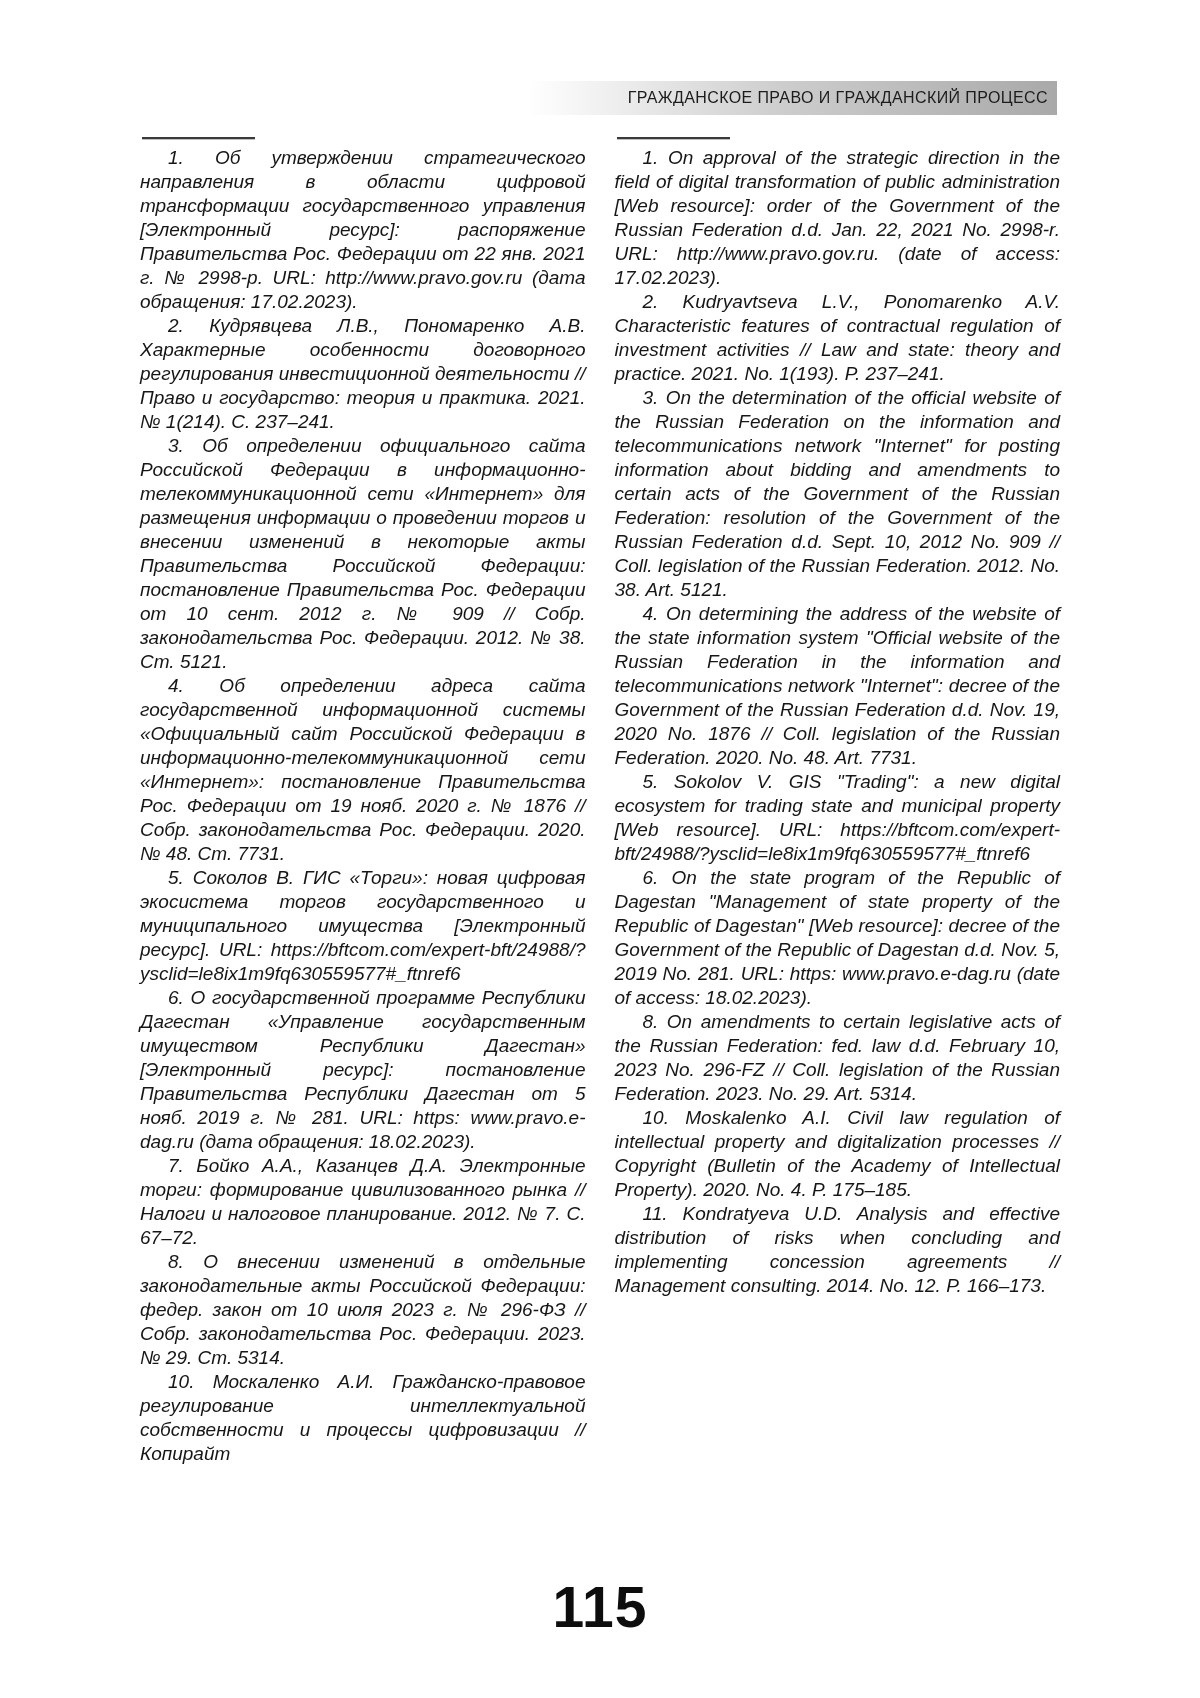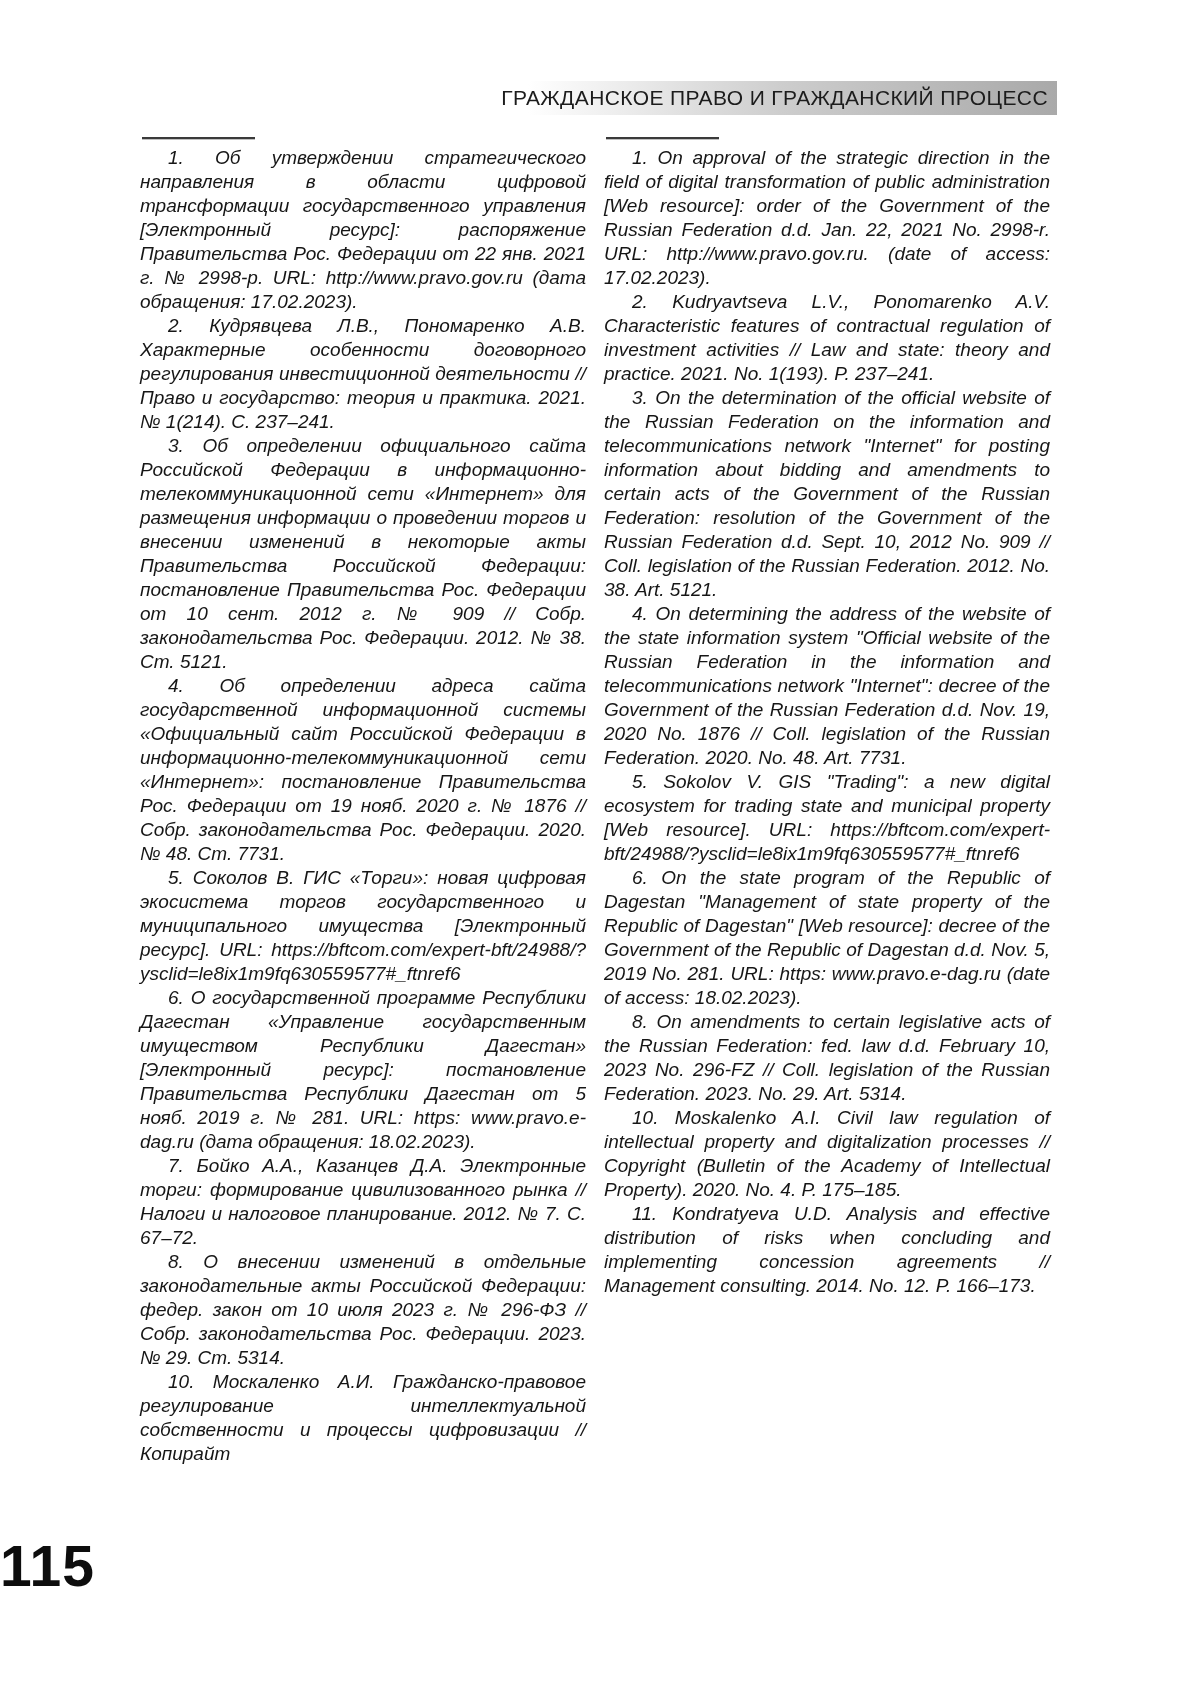--- a/index.html
+++ b/index.html
@@ -30,33 +30,33 @@
                 var(--strip_left, #ffffff) 0%,
                 var(--strip_mid, #cdcdcd) 48%,
                 var(--strip_right, #a9a9a9) 100%);
     display: flex;
     align-items: center;
     justify-content: flex-end;
     padding-right: 9px;
     box-sizing: border-box;
   }
   .header-strip span {
-    font-size: 21px;
+    font-size: 16px;
     letter-spacing: 0.4px;
     color: #1c1c1c;
     white-space: nowrap;
   }
   
   .columns {
     position: absolute;
     left: 140px;
     top: 137px;
     width: 920px;
     display: flex;
-    gap: 18px;
+    gap: 29px;
   }
   .col {
     width: 446px;
     box-sizing: border-box;
   }
   .footnote-rule {
     width: 113px;
     height: 0;
     border-top: 2px solid #3a3a3a;
     box-shadow: 0 1px 0 rgba(0,0,0,0.25);
@@ -67,23 +67,24 @@
     font-style: italic;
     font-size: 19px;
     line-height: 24px;
     text-align: justify;
     text-indent: 28px;
     overflow-wrap: anywhere;
     hyphens: auto;
   }
   .page-number {
     position: absolute;
-    top: 1533px;
+    top: 1574px;
     left: 0;
     width: 100%;
+    text-align: center;
     font-size: 57px;
     font-weight: 700;
     font-style: normal;
     color: #0d0d0d;
     letter-spacing: 1px;
   }
 </style>
 </head>
 <body>
 

